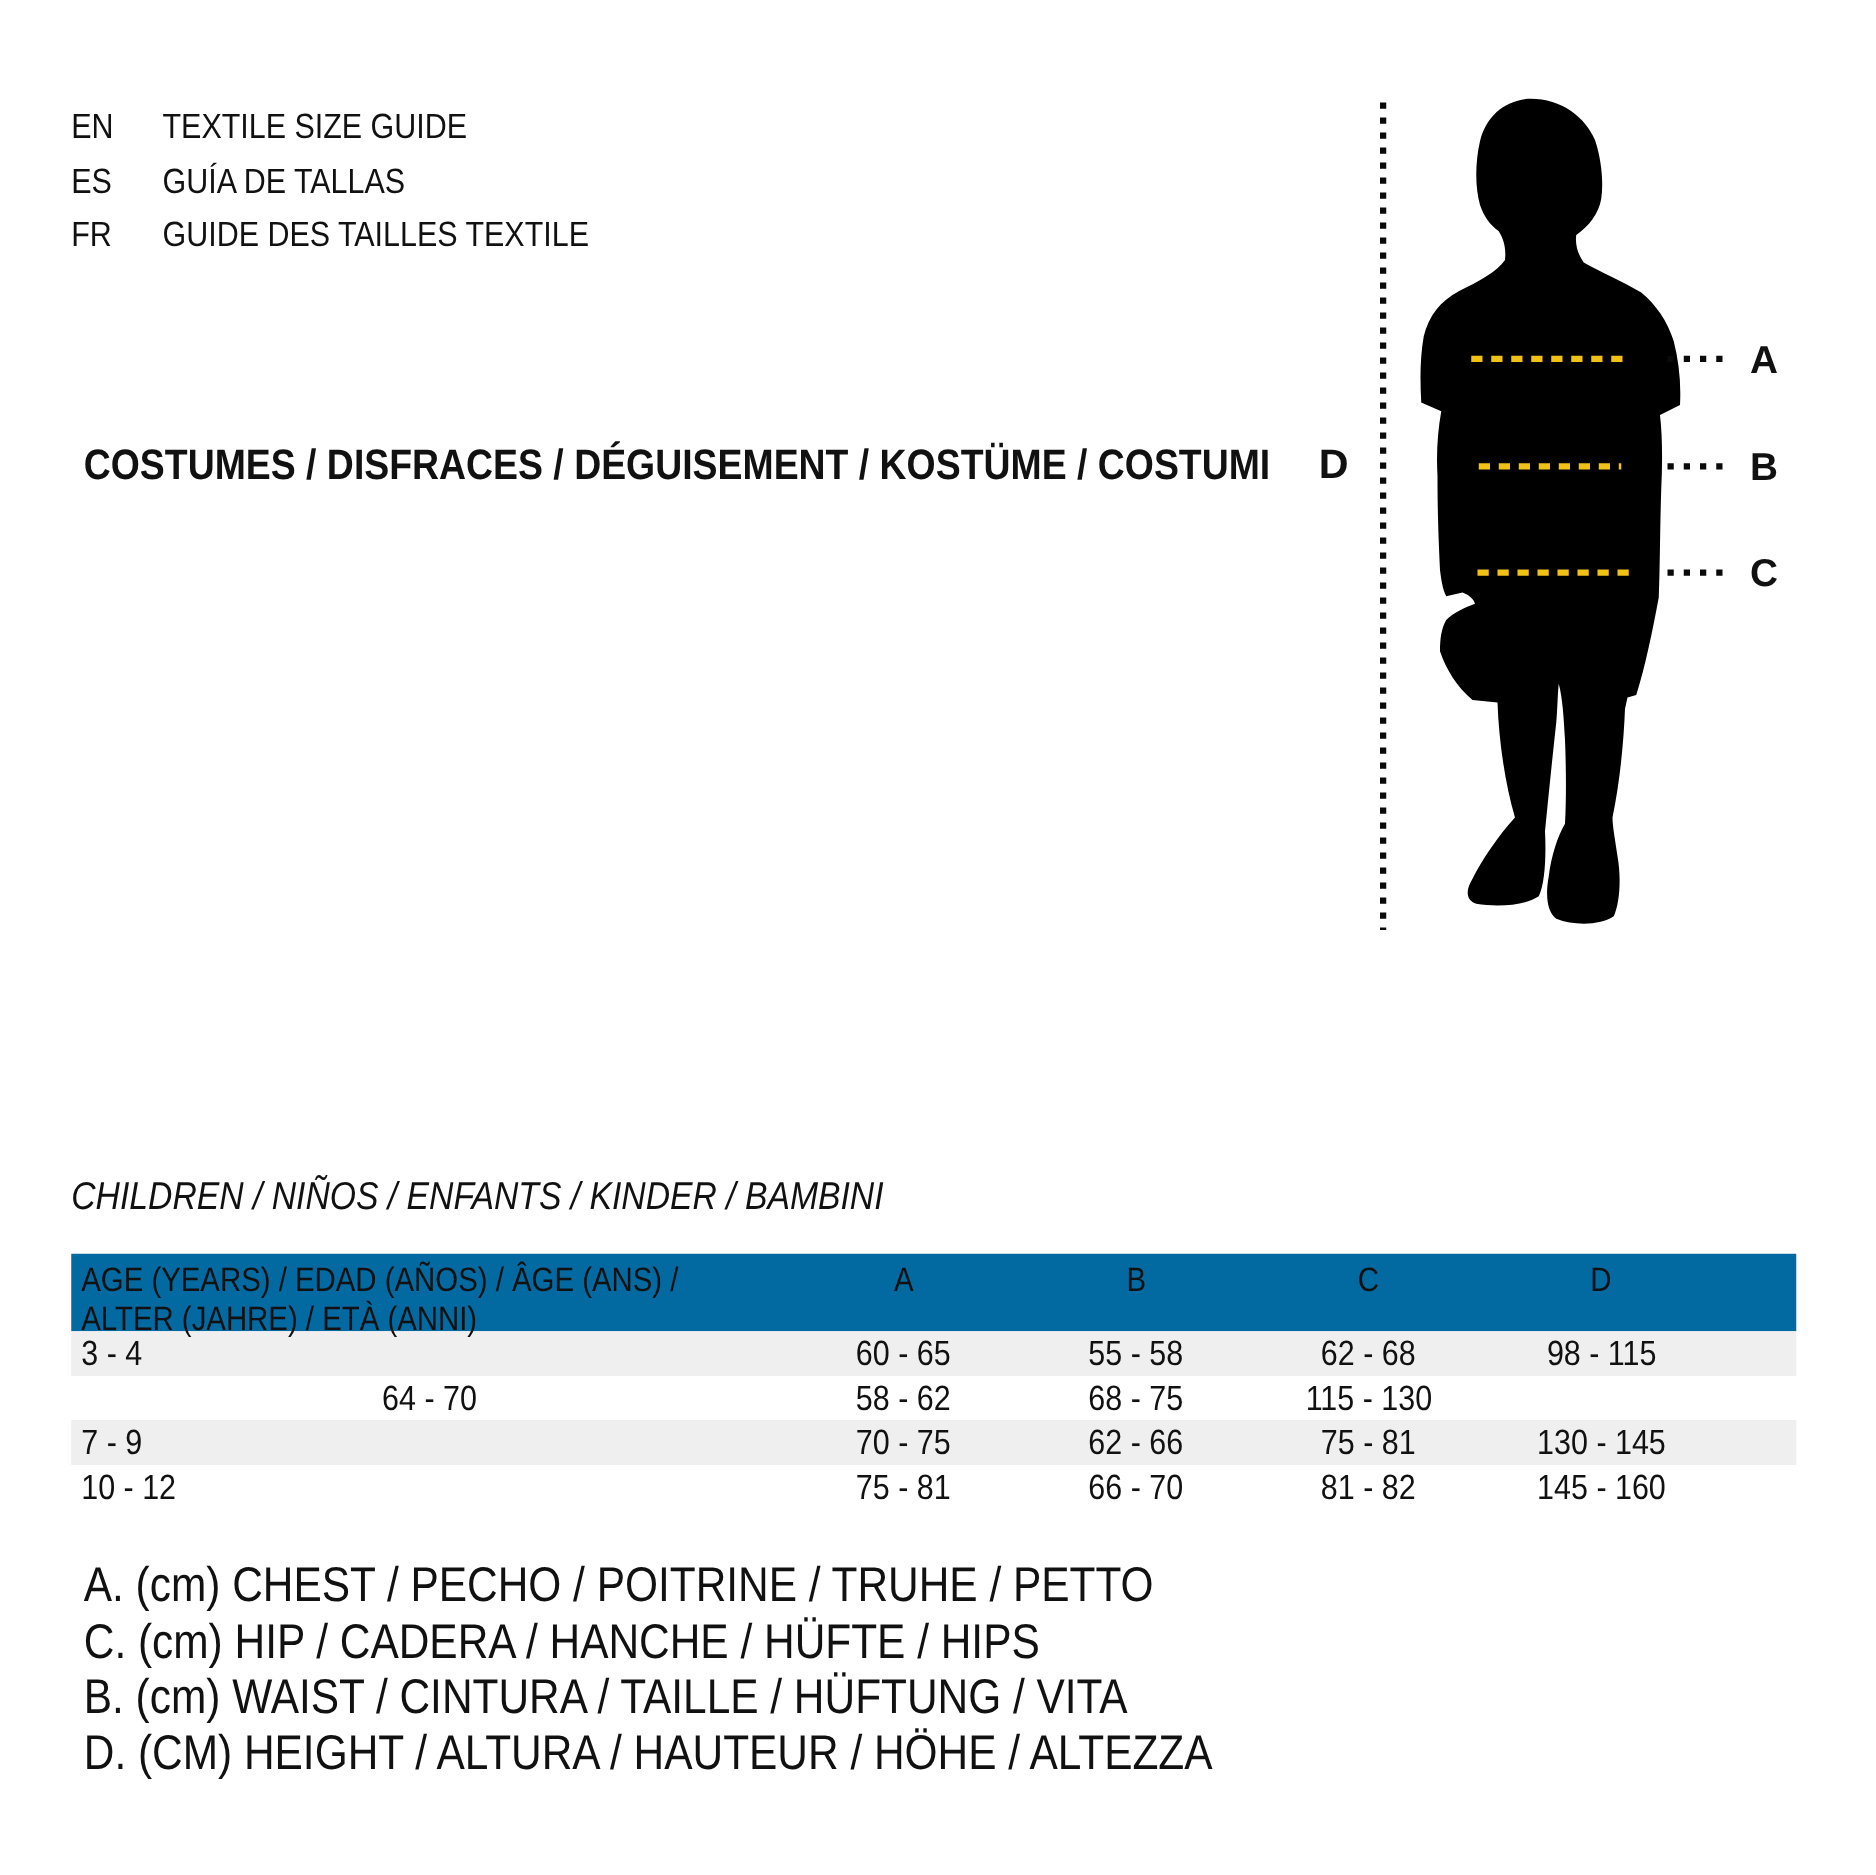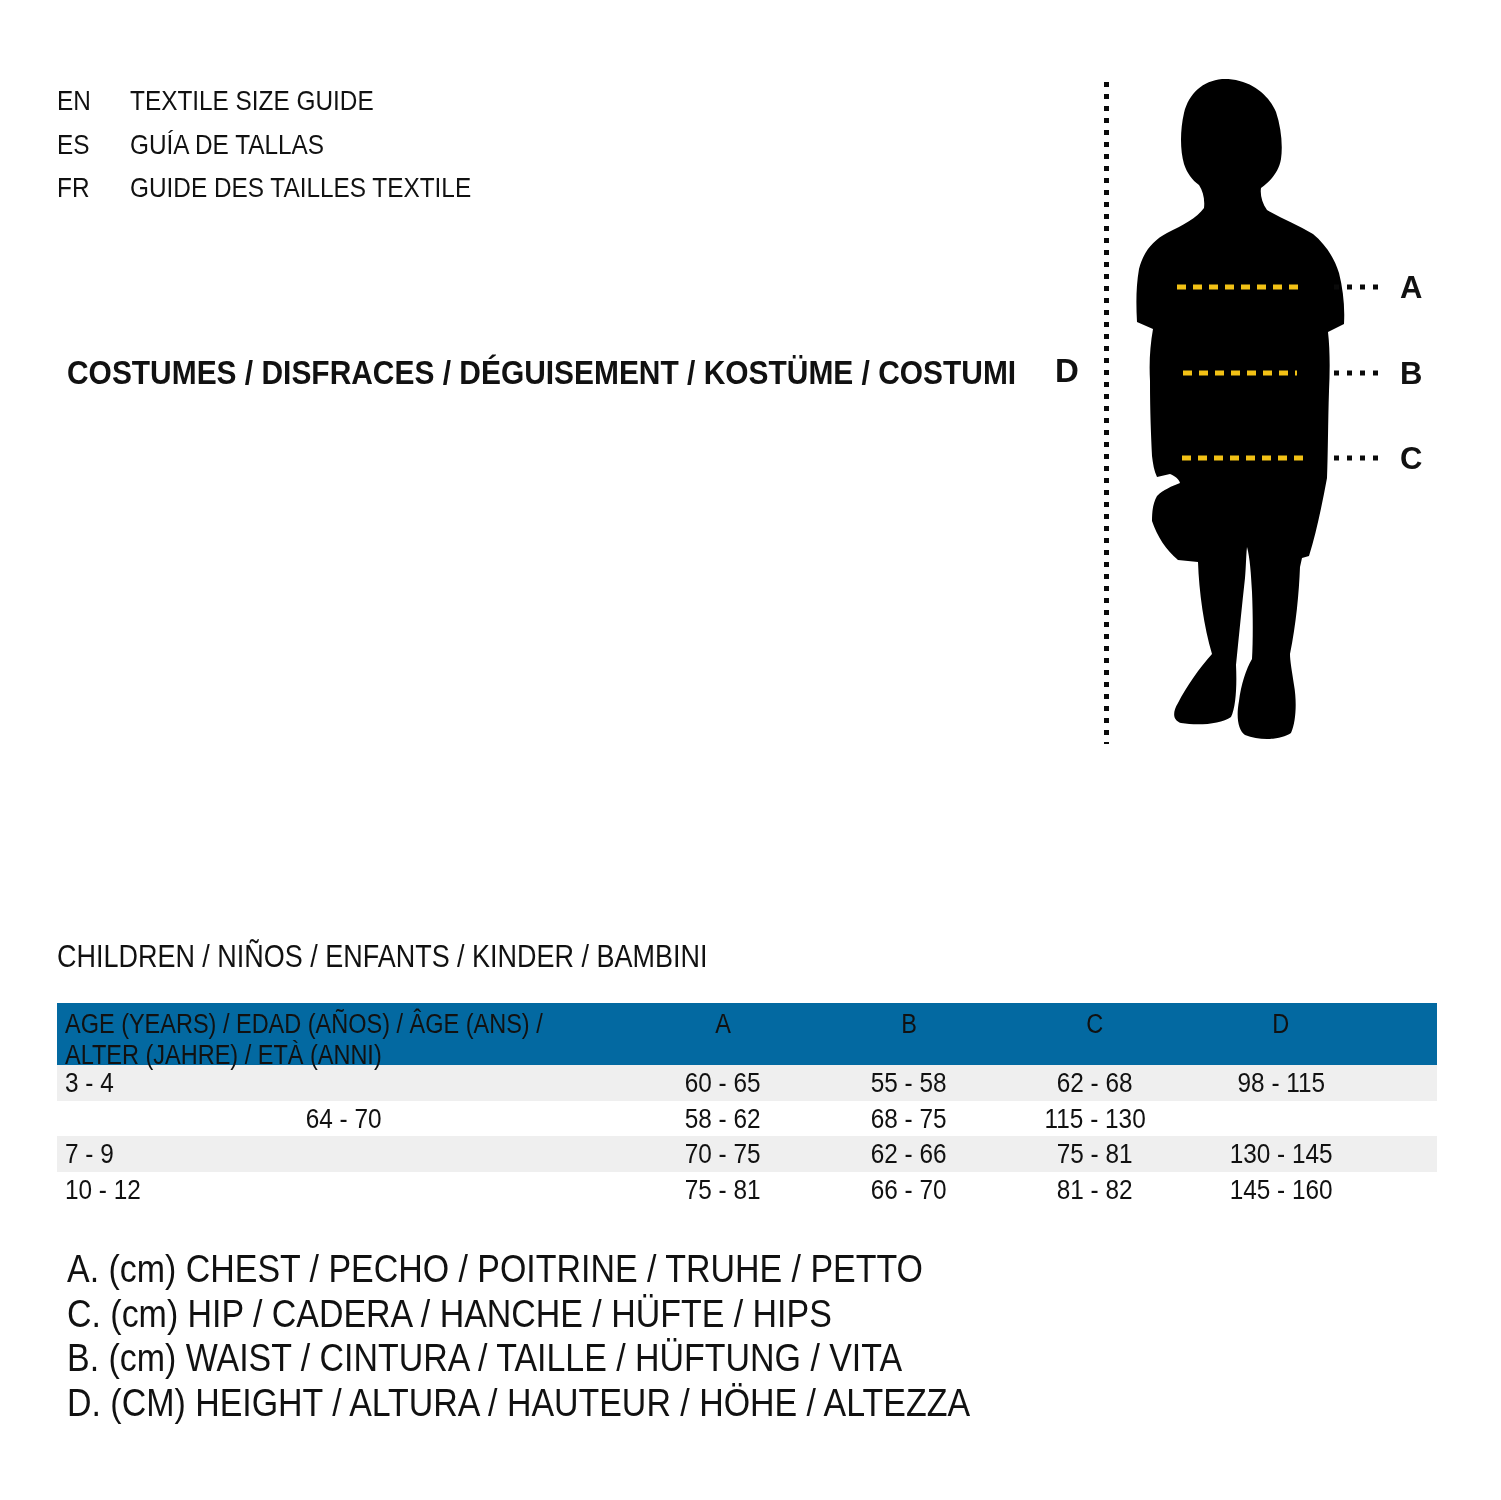--- a/index.html
+++ b/index.html
@@ -14,21 +14,21 @@
   .t-heavy{display:inline-block;transform:scaleX(.88);transform-origin:0 50%;white-space:nowrap;}
 
   .lang-block{position:absolute;left:57px;top:79px;}
   .lang-row{height:43.5px;line-height:43.5px;font-size:28px;display:flex;}
   .lang-code{width:73px;flex:0 0 73px;}
 
   .costumes{position:absolute;left:67px;top:340px;font-size:34px;font-weight:bold;line-height:34px;margin-top:15px;}
 
   .figure-svg{position:absolute;left:1040px;top:60px;width:420px;height:700px;}
 
-  .children-title{position:absolute;left:57px;top:938px;font-size:31px;line-height:37px;}
+  .children-title{position:absolute;left:57px;top:938px;font-size:31px;line-height:37px;font-style:italic;}
 
   .size-table{position:absolute;left:57px;top:1003px;width:1380px;font-size:28px;}
   .thead{background:#0369a1;height:62px;display:grid;grid-template-columns:573px 186px 186px 186px 186px;align-items:start;font-size:27px;line-height:31px;}
   .age-h{padding:6px 0 0 8px;}
   .col-h{padding-top:6px;text-align:center;}
   .trow{height:35.5px;display:grid;grid-template-columns:573px 186px 186px 186px 186px;align-items:center;line-height:35.5px;}
   .trow:nth-child(odd){background:#ffffff;}
   .trow:nth-child(even){background:#efefef;}
   .age-c{padding-left:8px;}
   .val{text-align:center;}

